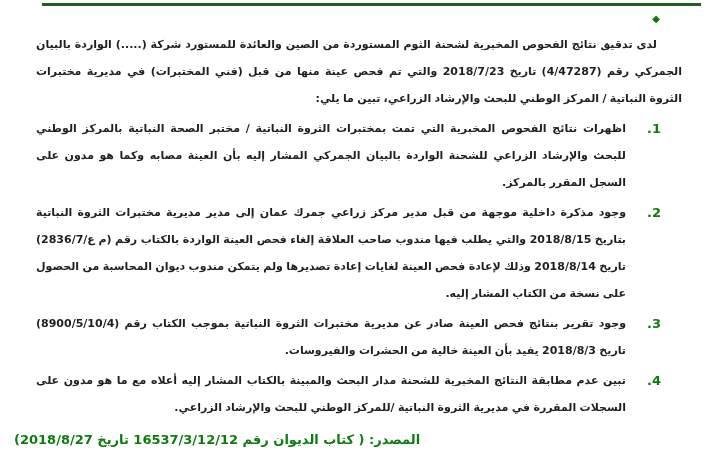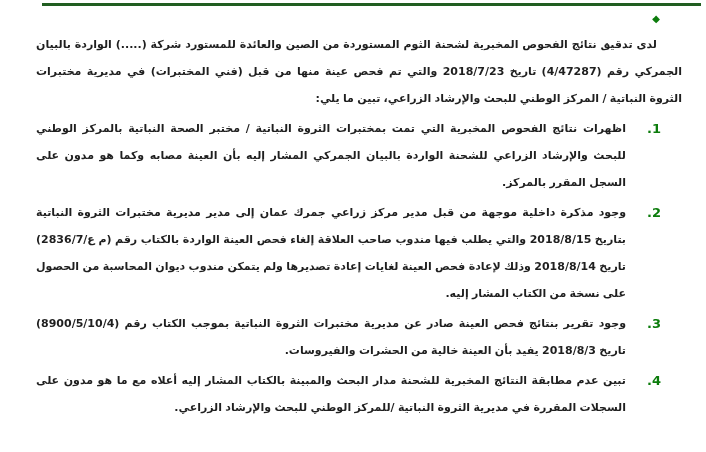--- a/index.html
+++ b/index.html
@@ -127,13 +127,14 @@
       </div>
 
       <div class="list-item">
         <div class="item-number">4.</div>
         <p class="body-text item-text">تبين عدم مطابقة النتائج المخبرية للشحنة مدار البحث والمبينة بالكتاب المشار إليه أعلاه مع ما هو مدون على السجلات المقررة في مديرية الثروة النباتية /للمركز الوطني للبحث والإرشاد الزراعي.</p>
       </div>
 
     </div>
   </div>
 
+  <div class="source-footer">المصدر: ( كتاب الديوان رقم 16537/3/12/12 تاريخ 2018/8/27)</div>
 </div>
 
 </body></html>

